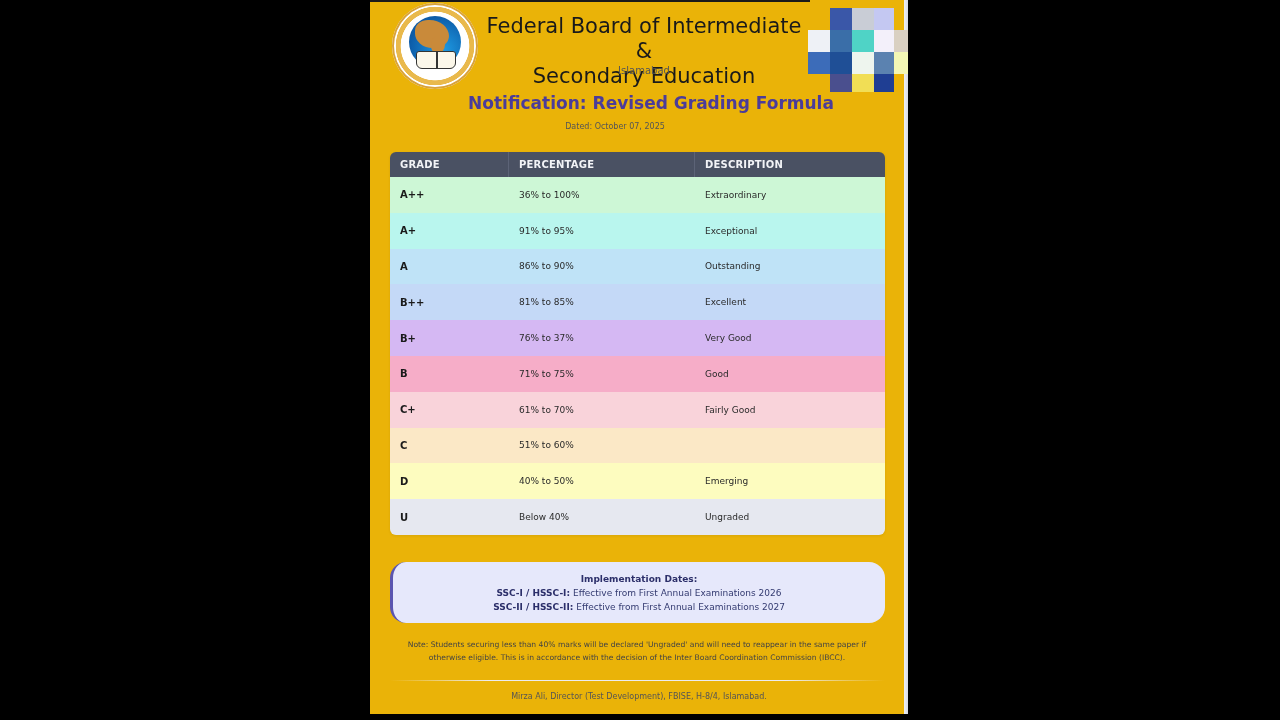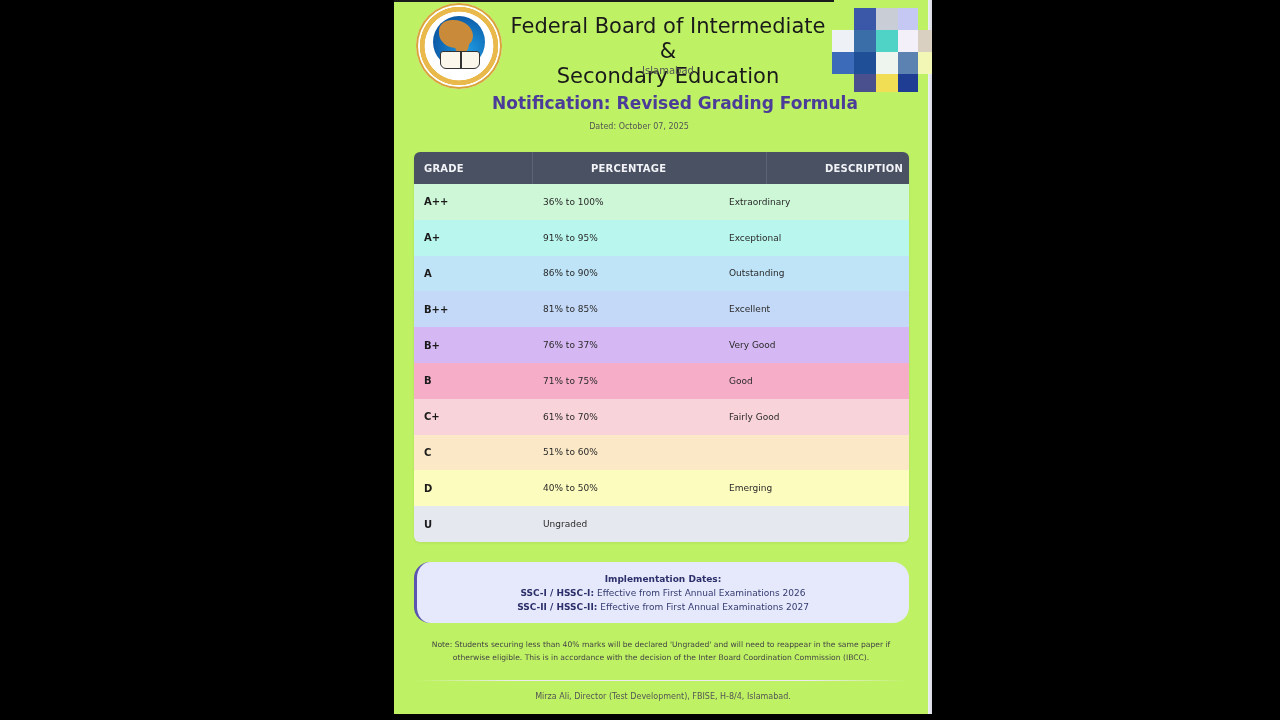--- a/index.html
+++ b/index.html
@@ -2,21 +2,21 @@
 <html><head>
   <meta charset="utf-8">
   <style>
     html, body { margin: 0; padding: 0; }
     body {
       width: 1280px; height: 720px; background: #000; position: relative; overflow: hidden;
       font-family: "DejaVu Sans", "Liberation Sans", sans-serif;
     }
     .page {
       position: absolute; left: 370px; top: 0; width: 538px; height: 714px;
-      background: #bef264; overflow: hidden; margin-left: 24px;
+      background: #eab308; overflow: hidden;
     }
     .page-right-shade {
       position: absolute; right: 0; top: 0; width: 4px; height: 100%;
       background: linear-gradient(to right, #eef0f5, #d8dbe4);
     }
     .top-line {
       position: absolute; left: 0; top: 0; width: 440px; height: 2px; background: #1a1a1a;
     }
     .logo {
       position: absolute; left: 22px; top: 3px; width: 86px; height: 86px; border-radius: 50%;
@@ -62,22 +62,22 @@
     .dated {
       position: absolute; left: 0; top: 122px; width: 490px; text-align: center;
       font-size: 8px; color: #555;
     }
     .table {
       position: absolute; left: 20px; top: 152px; width: 495px;
       border-radius: 6px; overflow: hidden;
       box-shadow: 0 1px 3px rgba(0,0,0,0.08);
     }
     .thead {
-      display: flex; height: 32px; background: #4a5163; color: #f2f3f7;
-      font-size: 10px; font-weight: bold; letter-spacing: 0.2px; gap: 48px;
+      display: flex; height: 25px; background: #4a5163; color: #f2f3f7;
+      font-size: 10px; font-weight: bold; letter-spacing: 0.2px;
     }
     .row { display: flex; height: 35.8px; font-size: 9px; color: #2a2a2a; }
     .cell { display: flex; align-items: center; box-sizing: border-box; }
     .c1 { width: 119px; padding-left: 10px; }
     .c2 { width: 186px; padding-left: 10px; }
     .c3 { flex: 1; padding-left: 10px; }
     .thead .c1, .thead .c2 { border-right: 1px solid #5c6377; }
     .row .c1 { font-weight: bold; font-size: 10px; color: #1a1a1a; }
     .impl {
       position: absolute; left: 20px; top: 562px; width: 495px; height: 61px;
@@ -188,20 +188,21 @@
       <div class="cell c1">C</div>
       <div class="cell c2">51% to 60%</div>
     </div>
     <div class="row" style="background:#fdfcbf">
       <div class="cell c1">D</div>
       <div class="cell c2">40% to 50%</div>
       <div class="cell c3">Emerging</div>
     </div>
     <div class="row" style="background:#e6e8f0">
       <div class="cell c1">U</div>
+      <div class="cell c2">Below 40%</div>
       <div class="cell c3">Ungraded</div>
     </div>
   </div>
 
   <div class="impl">
     <div class="h">Implementation Dates:</div>
     <div>
       <b>SSC-I / HSSC-I:</b><span> Effective from First Annual Examinations 2026</span>
     </div>
     <div>

